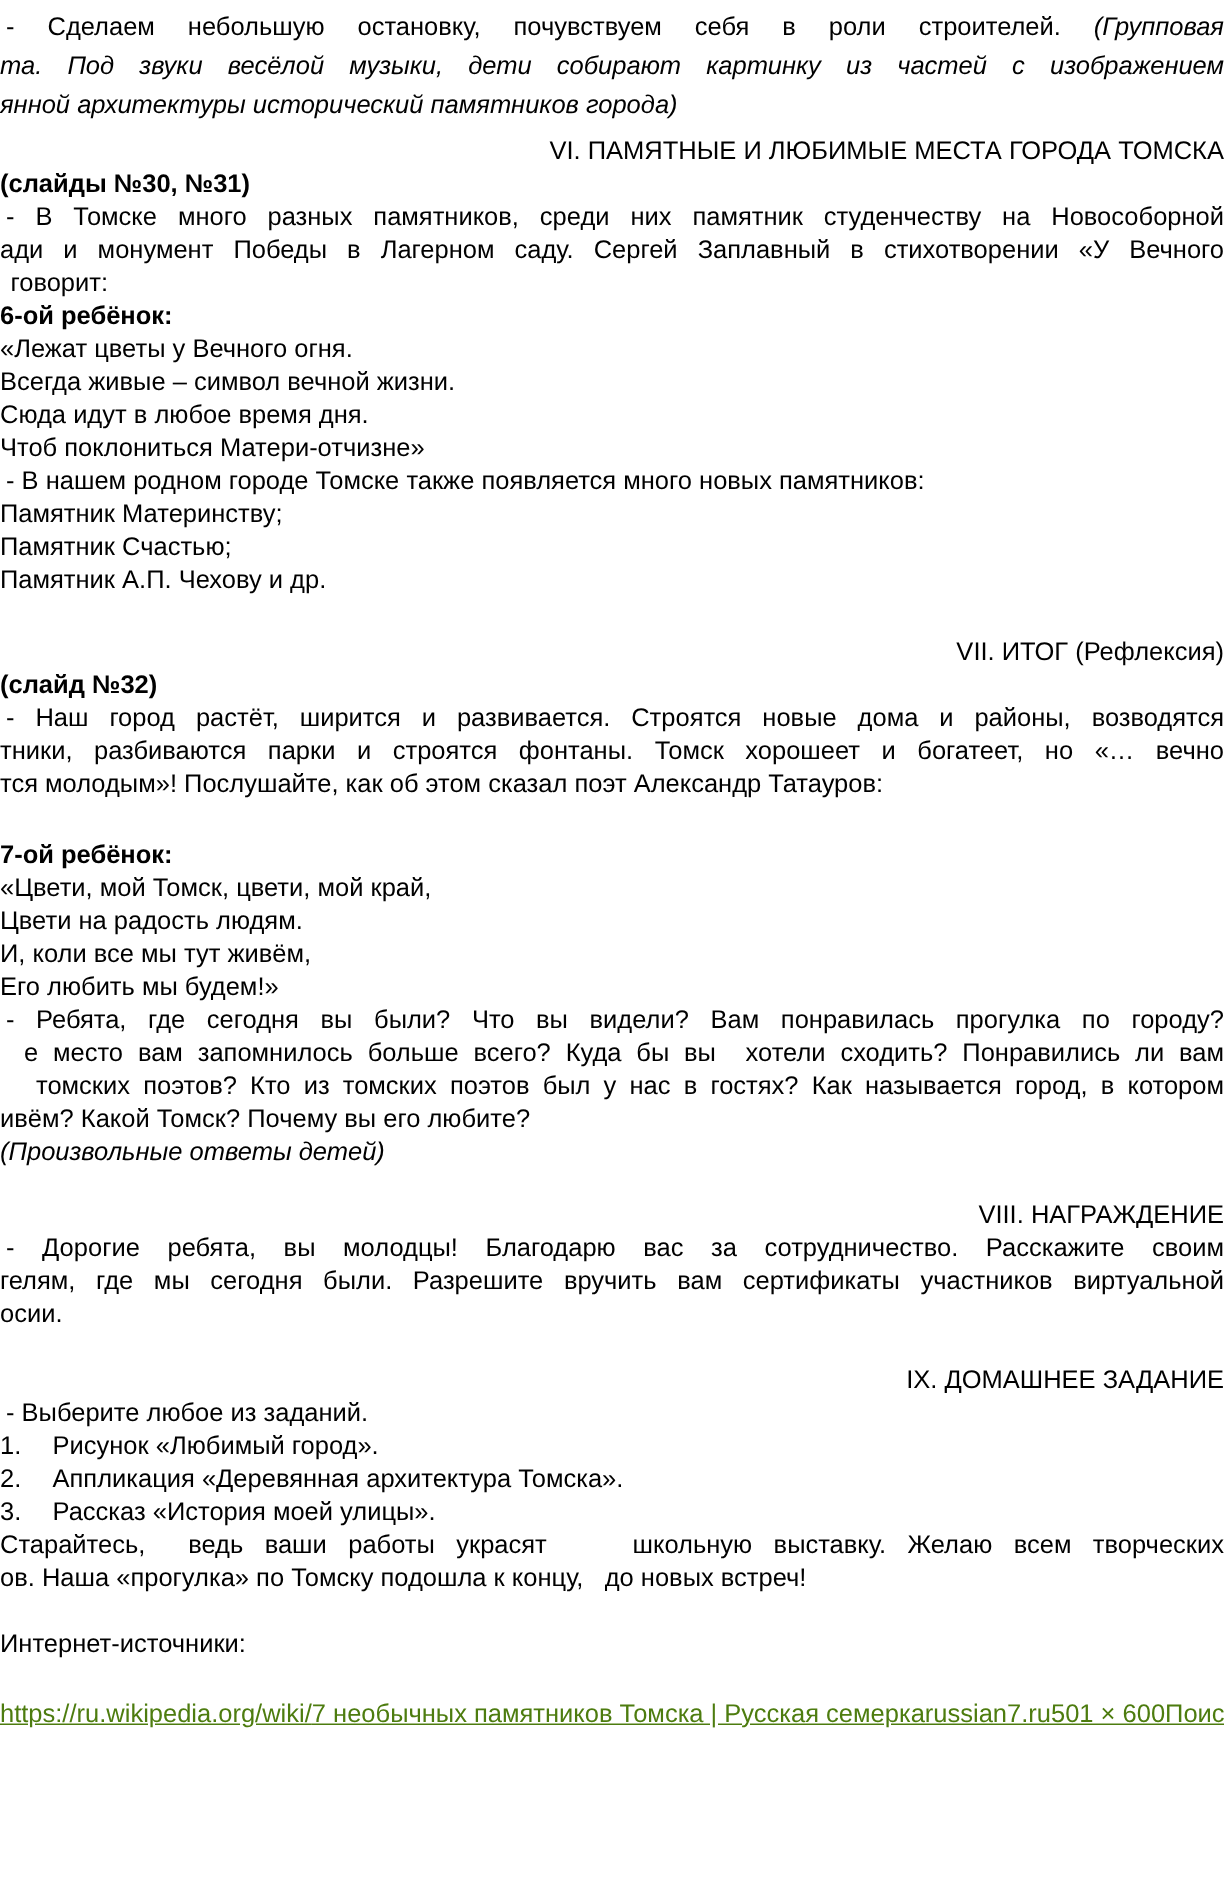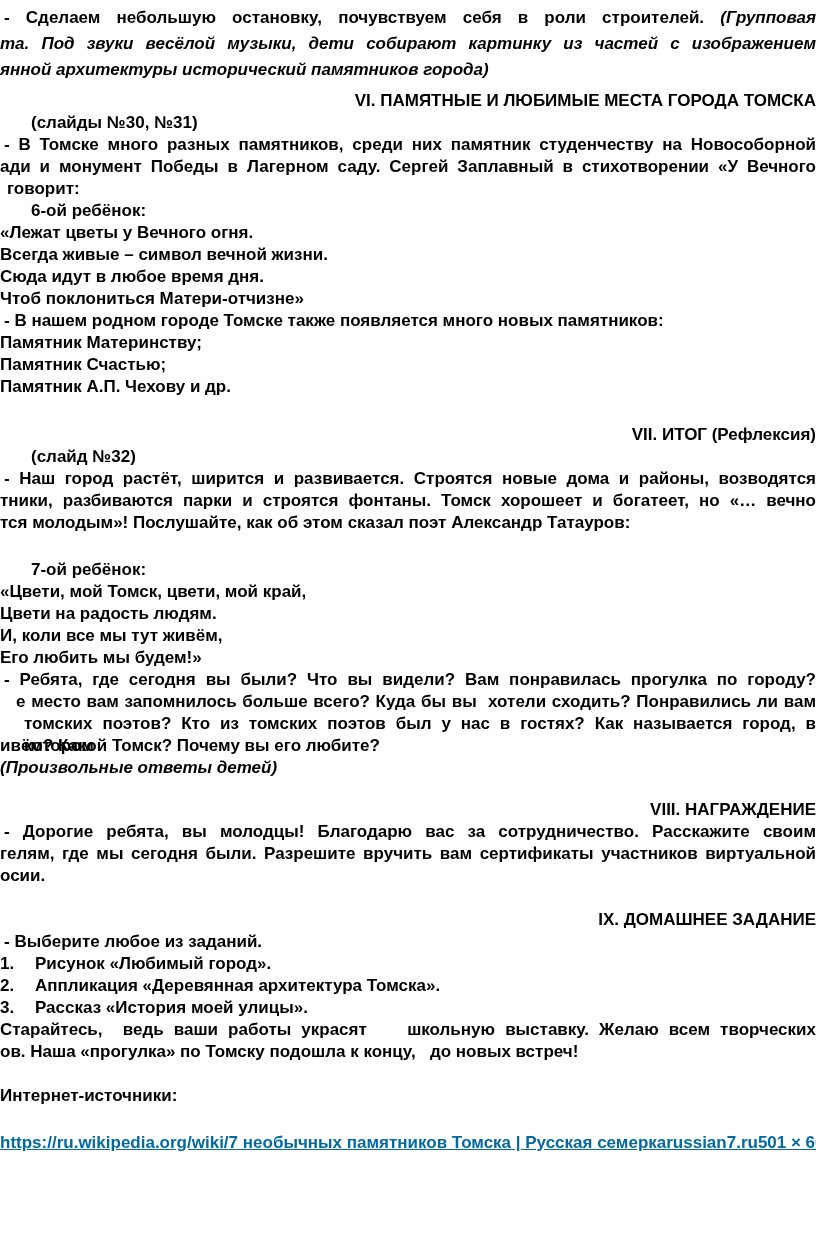--- a/index.html
+++ b/index.html
@@ -2,32 +2,32 @@
 <html><head>
 <meta charset="utf-8">
 <style>
   html,body{margin:0;padding:0;background:#fff;}
   .page{
     width:816px;height:1260px;background:#ffffff;overflow:hidden;position:relative;
     box-sizing:border-box;padding-top:5px;
     font-family:"Liberation Sans","DejaVu Sans",sans-serif;
     font-size:17px;line-height:22px;color:#000;
   }
-  .line{height:22px;line-height:22px;white-space:pre;font-weight:bold;}
+  .line{height:22px;line-height:22px;white-space:pre;}
   .p1{height:26px;line-height:26px;}
   .lnk{height:21.5px;line-height:21.5px;}
   .j{white-space:pre-wrap;text-align:justify;text-align-last:justify;}
   .c{text-align:right;}
-  .b{font-weight:bold;padding-left:31px;}
+  .b{font-weight:bold;}
   .i{font-style:italic;}
   .pad2{padding-left:16px;}
   .pad4{padding-left:4px;}
   .pad6{padding-left:24px;}
   .pad7{padding-left:7px;}
   .list{}
   .list .mk{display:inline-block;width:35px;}
-  a.link{color:#0369a1;text-decoration:underline;cursor:pointer;}
+  a.link{color:#4d7c0f;text-decoration:underline;cursor:pointer;}
   .spacer{width:100%;}
 </style>
 </head>
 <body>
 
 <div class="page"><div class="line p1 j pad4"><span>- Сделаем небольшую остановку, почувствуем себя в роли строителей. </span><span class="i">(Групповая</span></div><div class="line p1 j i">та. Под звуки весёлой музыки, дети собирают картинку из частей с изображением</div><div class="line p1 i">янной архитектуры исторический памятников города)</div><div class="spacer" style="height: 7px;"></div><div class="line c">VI. ПАМЯТНЫЕ И ЛЮБИМЫЕ МЕСТА ГОРОДА ТОМСКА</div><div class="line b">(слайды №30, №31)</div><div class="line j pad4">- В Томске много разных памятников, среди них памятник студенчеству на Новособорной</div><div class="line j">ади и монумент Победы в Лагерном саду. Сергей Заплавный в стихотворении «У Вечного</div><div class="line pad7">говорит:</div><div class="line b">6-ой ребёнок:</div><div class="line ">«Лежат цветы у Вечного огня.</div><div class="line ">Всегда живые – символ вечной жизни.</div><div class="line ">Сюда идут в любое время дня.</div><div class="line ">Чтоб поклониться Матери-отчизне»</div><div class="line pad4">- В нашем родном городе Томске также появляется много новых памятников:</div><div class="line ">Памятник Материнству;</div><div class="line ">Памятник Счастью;</div><div class="line ">Памятник А.П. Чехову и др.</div><div class="spacer" style="height: 26px;"></div><div class="line c">VII. ИТОГ (Рефлексия)</div><div class="line b">(слайд №32)</div><div class="line j pad4">- Наш город растёт, ширится и развивается. Строятся новые дома и районы, возводятся</div><div class="line j">тники, разбиваются парки и строятся фонтаны. Томск хорошеет и богатеет, но «… вечно</div><div class="line ">тся молодым»! Послушайте, как об этом сказал поэт Александр Татауров:</div><div class="spacer" style="height: 25px;"></div><div class="line b">7-ой ребёнок:</div><div class="line ">«Цвети, мой Томск, цвети, мой край,</div><div class="line ">Цвети на радость людям.</div><div class="line ">И, коли все мы тут живём,</div><div class="line ">Его любить мы будем!»</div><div class="line j pad4">- Ребята, где сегодня вы были? Что вы видели? Вам понравилась прогулка по городу?</div><div class="line j pad2">е место вам запомнилось больше всего? Куда бы вы  хотели сходить? Понравились ли вам</div><div class="line j pad6">томских поэтов? Кто из томских поэтов был у нас в гостях? Как называется город, в котором</div><div class="line ">ивём? Какой Томск? Почему вы его любите?</div><div class="line i">(Произвольные ответы детей)</div><div class="spacer" style="height: 20px;"></div><div class="line c">VIII. НАГРАЖДЕНИЕ</div><div class="line j pad4">- Дорогие ребята, вы молодцы! Благодарю вас за сотрудничество. Расскажите своим</div><div class="line j">гелям, где мы сегодня были. Разрешите вручить вам сертификаты участников виртуальной</div><div class="line ">осии.</div><div class="spacer" style="height: 22px;"></div><div class="line c">IX. ДОМАШНЕЕ ЗАДАНИЕ</div><div class="line pad4">- Выберите любое из заданий.</div><div class="line list"><span class="mk">1.</span><span>Рисунок «Любимый город».</span></div><div class="line list"><span class="mk">2.</span><span>Аппликация «Деревянная архитектура Томска».</span></div><div class="line list"><span class="mk">3.</span><span>Рассказ «История моей улицы».</span></div><div class="line j">Старайтесь,  ведь ваши работы украсят    школьную выставку. Желаю всем творческих</div><div class="line ">ов. Наша «прогулка» по Томску подошла к концу,   до новых встреч!</div><div class="spacer" style="height: 22px;"></div><div class="line ">Интернет-источники:</div><div class="spacer" style="height: 25px;"></div><a class="line lnk link">https://ru.wikipedia.org/wiki/</a><a class="line lnk link">7 необычных памятников Томска | Русская семеркаrussian7.ru501 × 600Поиск по картинке</a></div>
 
 </body></html>

